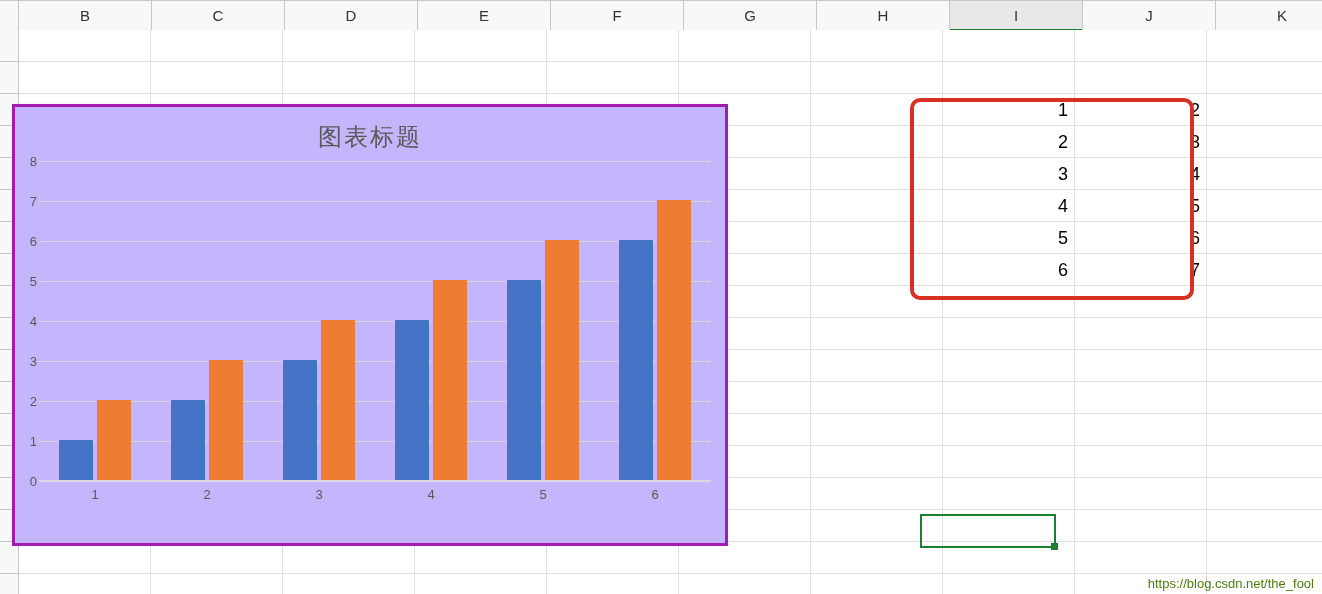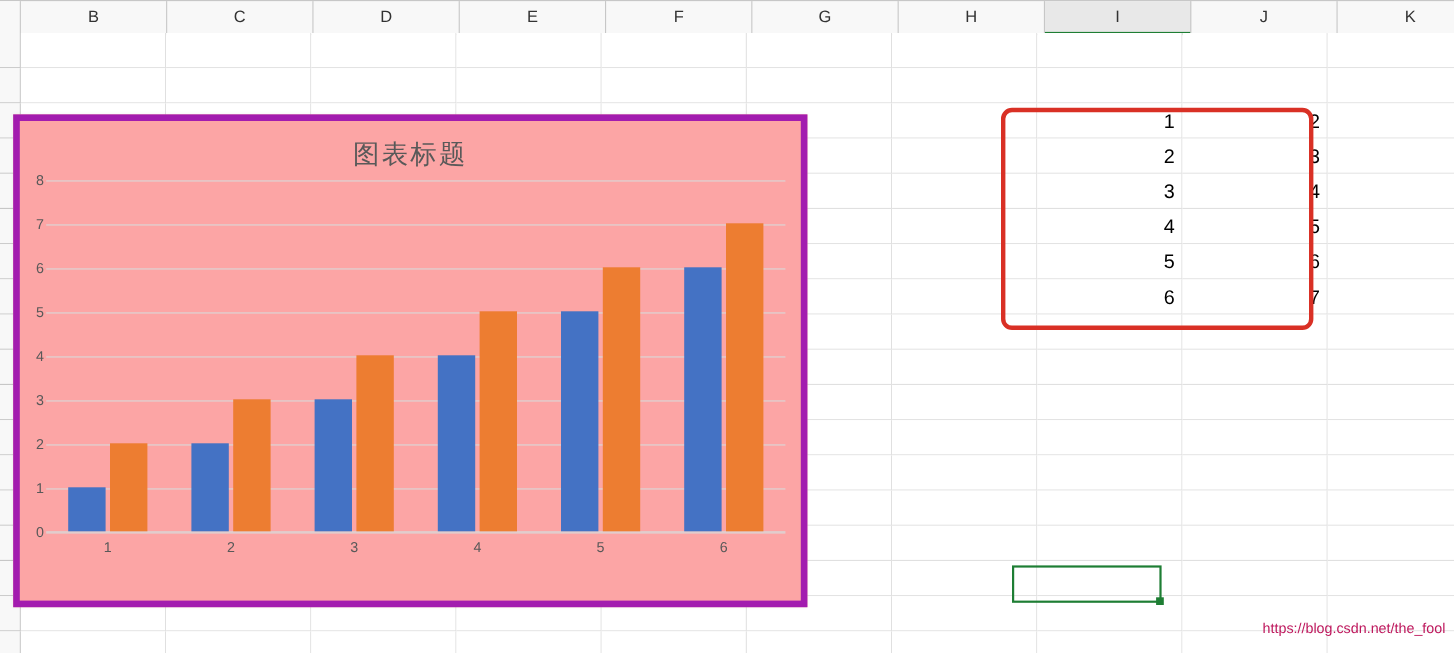--- a/index.html
+++ b/index.html
@@ -102,23 +102,23 @@
   .data-highlight {
     position: absolute;
     border: 4px solid #d93025;
     border-radius: 10px;
     box-sizing: border-box;
     pointer-events: none;
   }
   
   .chart-object {
     position: absolute;
-    background: #fca5a5;
+    background: #c4b5fd;
     box-shadow: 0 0 4px rgba(0,0,0,0.05);
-    border: 6px solid #a21caf;
+    border: 3px solid #a21caf;
   }
   .chart-title {
     text-align: center;
     font-size: 24px;
     color: #595959;
     margin-top: 14px;
     margin-bottom: 8px;
     letter-spacing: 2px;
   }
   .plot-area {
@@ -174,23 +174,23 @@
     bottom: -22px;
     left: 0;
     right: 0;
     text-align: center;
     font-size: 13px;
     color: #595959;
   }
   .watermark {
     position: absolute;
     right: 8px;
-    bottom: 16px;
+    bottom: 3px;
     font-size: 13px;
-    color: #be185d;
+    color: #4d7c0f;
     font-family: Arial, sans-serif;
   }
 </style>
 </head>
 <body>
 
 <div class="viewport">
   <div class="col-headers" id="col-headers">
     <div class="rowhead-stub"></div>
   <div class="col-header">B</div>

